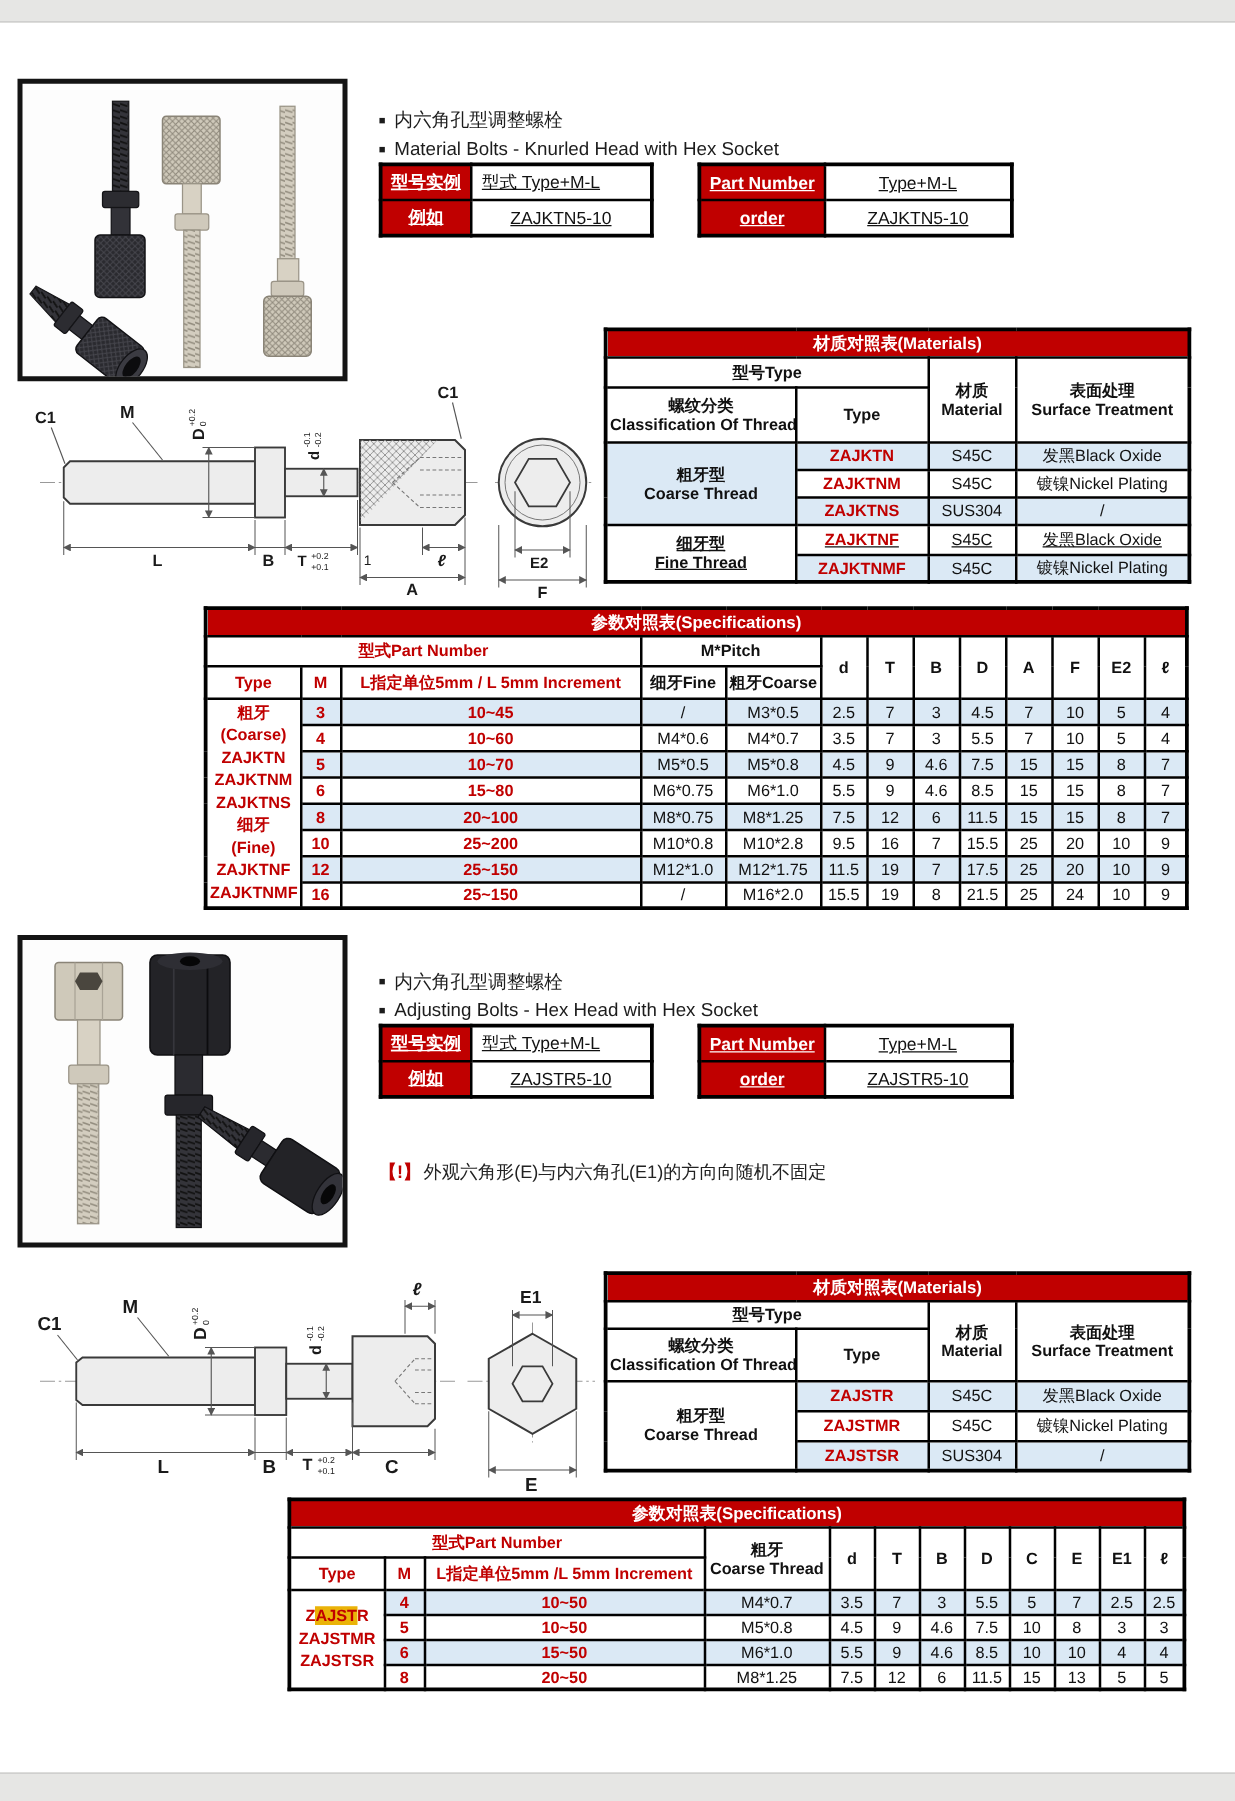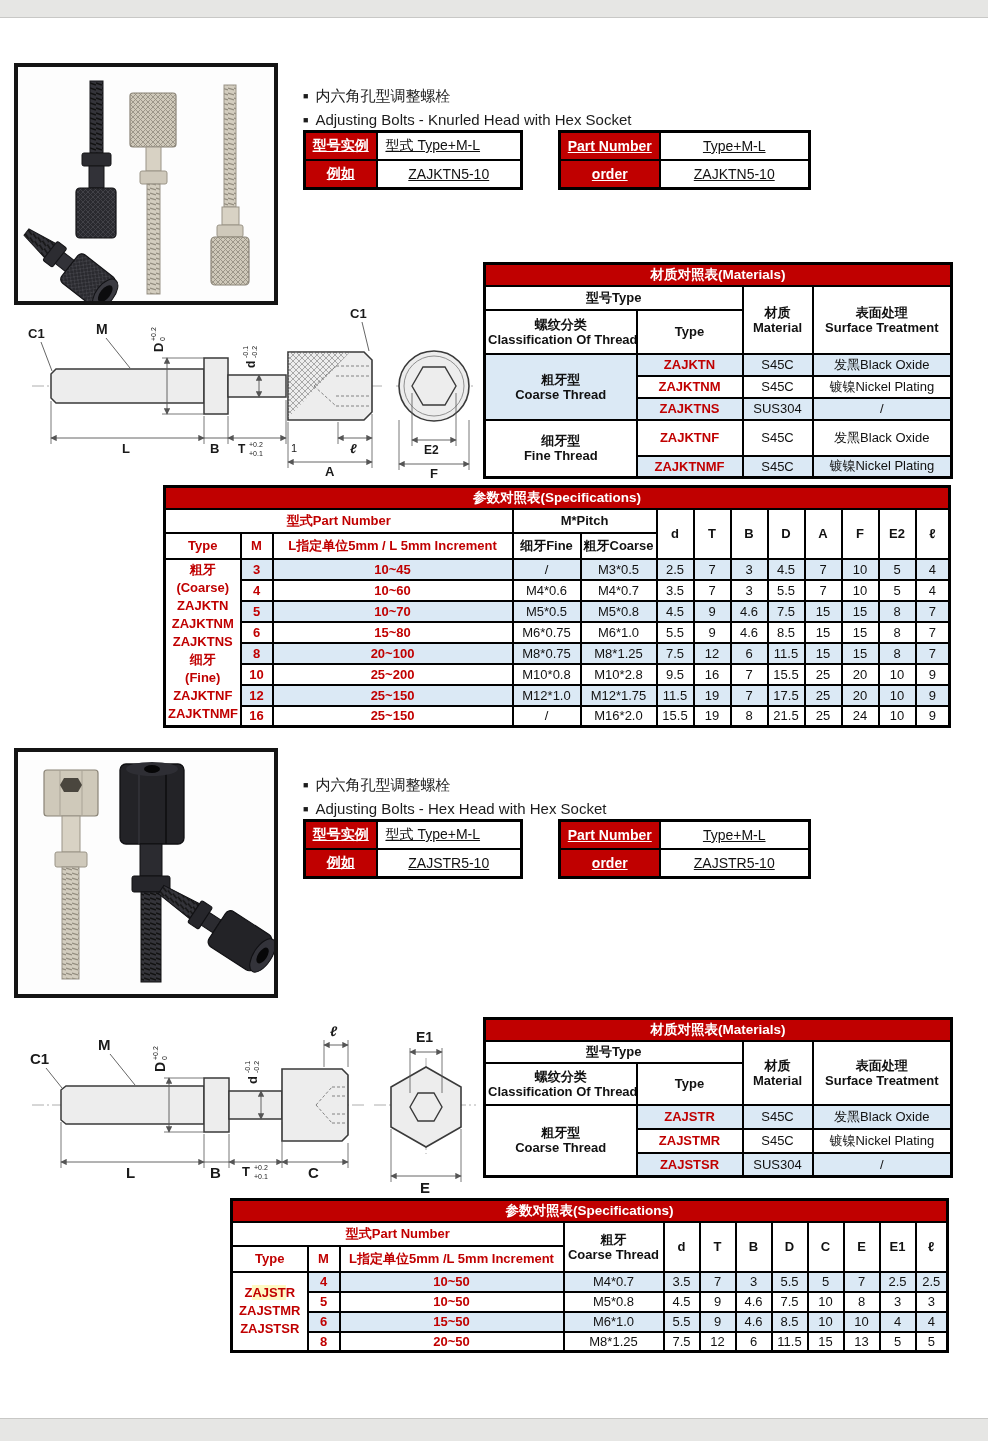--- a/index.html
+++ b/index.html
@@ -20,21 +20,21 @@
   .rt{color:#c00000;font-weight:700;}
   .ctr{text-align:center;}
   .bold{font-weight:700;}
   tr.blue td{background:#dbe9f5;}
   tr.white td{background:#fff;}
   .wbg{background:#fff !important;}
   .bbg{background:#dbe9f5 !important;}
   .two{line-height:15px;text-align:center;white-space:normal;}
   .typecol{text-align:center;vertical-align:middle;background:#fff !important;}
   .typecol div{line-height:18px;}
-  .hl{background:#fef9c3;}
+  .hl{background:#eab308;}
   .warn{font-size:14.5px;color:#222;white-space:nowrap;}
   .warn .mark{color:#c00000;font-weight:700;margin-right:2px;}
   .mini td{border:2.5px solid #000;font-size:14px;height:24px;text-decoration:underline;}
   .mini{border:3px solid #000;}
   svg text{font-family:"Liberation Sans","DejaVu Sans",sans-serif;fill:#1a1a1a;}
 </style>
 </head>
 <body>
 
 <div class="page">
@@ -86,21 +86,21 @@
       <rect x="204" y="140" width="17" height="18" fill="#d8d2c4" stroke="#9a9487" stroke-width="1"></rect>
       <rect x="199" y="158" width="26" height="12" rx="2" fill="#cfc9bb" stroke="#9a9487" stroke-width="1"></rect>
       <rect x="193" y="170" width="38" height="48" rx="4" fill="url(#knN)" stroke="#8a8477" stroke-width="1.2"></rect>
     </svg>
   </div>
 
   <div class="abs bullet" style="left:303px;top:87px;">
     <span class="sq">■</span><span>内六角孔型调整螺栓</span>
   </div>
   <div class="abs bullet" style="left:303px;top:111px;">
-    <span class="sq">■</span><span>Adjusting Bolts - Knurled Head with Hex Socket</span>
+    <span class="sq">■</span><span>Material Bolts - Knurled Head with Hex Socket</span>
   </div>
 
   <table class="abs mini" style="left:303px;top:130px;width:217px;">
     <colgroup>
         <col style="width:72px">
         <col style="width:145px">
       </colgroup>
     <tbody>
       <tr>
           <td class="redcell">型号实例</td>
@@ -159,21 +159,21 @@
       <tr style="height:22px;">
         <td class="rt ctr">ZAJKTNM</td>
         <td class="ctr">S45C</td>
         <td class="ctr">镀镍Nickel Plating</td>
       </tr>
       <tr style="height:22px;">
         <td class="rt ctr bbg">ZAJKTNS</td>
         <td class="ctr bbg">SUS304</td>
         <td class="ctr bbg">/</td>
       </tr>
-      <tr style="height:36px;">
+      <tr style="height:24px;text-decoration:underline;">
         <td rowspan="2" class="two bold wbg"><span>细牙型</span><br><span>Fine Thread</span></td>
         <td class="rt ctr">ZAJKTNF</td>
         <td class="ctr">S45C</td>
         <td class="ctr">发黑Black Oxide</td>
       </tr>
       <tr style="height:22px;">
         <td class="rt ctr bbg">ZAJKTNMF</td>
         <td class="ctr bbg">S45C</td>
         <td class="ctr bbg">镀镍Nickel Plating</td>
       </tr>
@@ -504,20 +504,23 @@
           <td class="redcell">Part Number</td>
           <td class="ctr">Type+M-L</td>
         </tr>
       <tr>
           <td class="redcell">order</td>
           <td class="ctr">ZAJSTR5-10</td>
         </tr>
     </tbody>
   </table>
 
+  <div class="abs warn" style="left:303px;top:928px;">
+    <span class="mark">【!】</span><span>外观六角形(E)与内六角孔(E1)的方向向随机不固定</span>
+  </div>
 
   <table class="abs tbl" style="left:483px;top:1017px;width:467px;">
     <colgroup>
         <col style="width:152px">
         <col style="width:106px">
         <col style="width:70px">
         <col style="width:139px">
       </colgroup>
     <tbody>
       <tr class="title" style="height:22px;">

